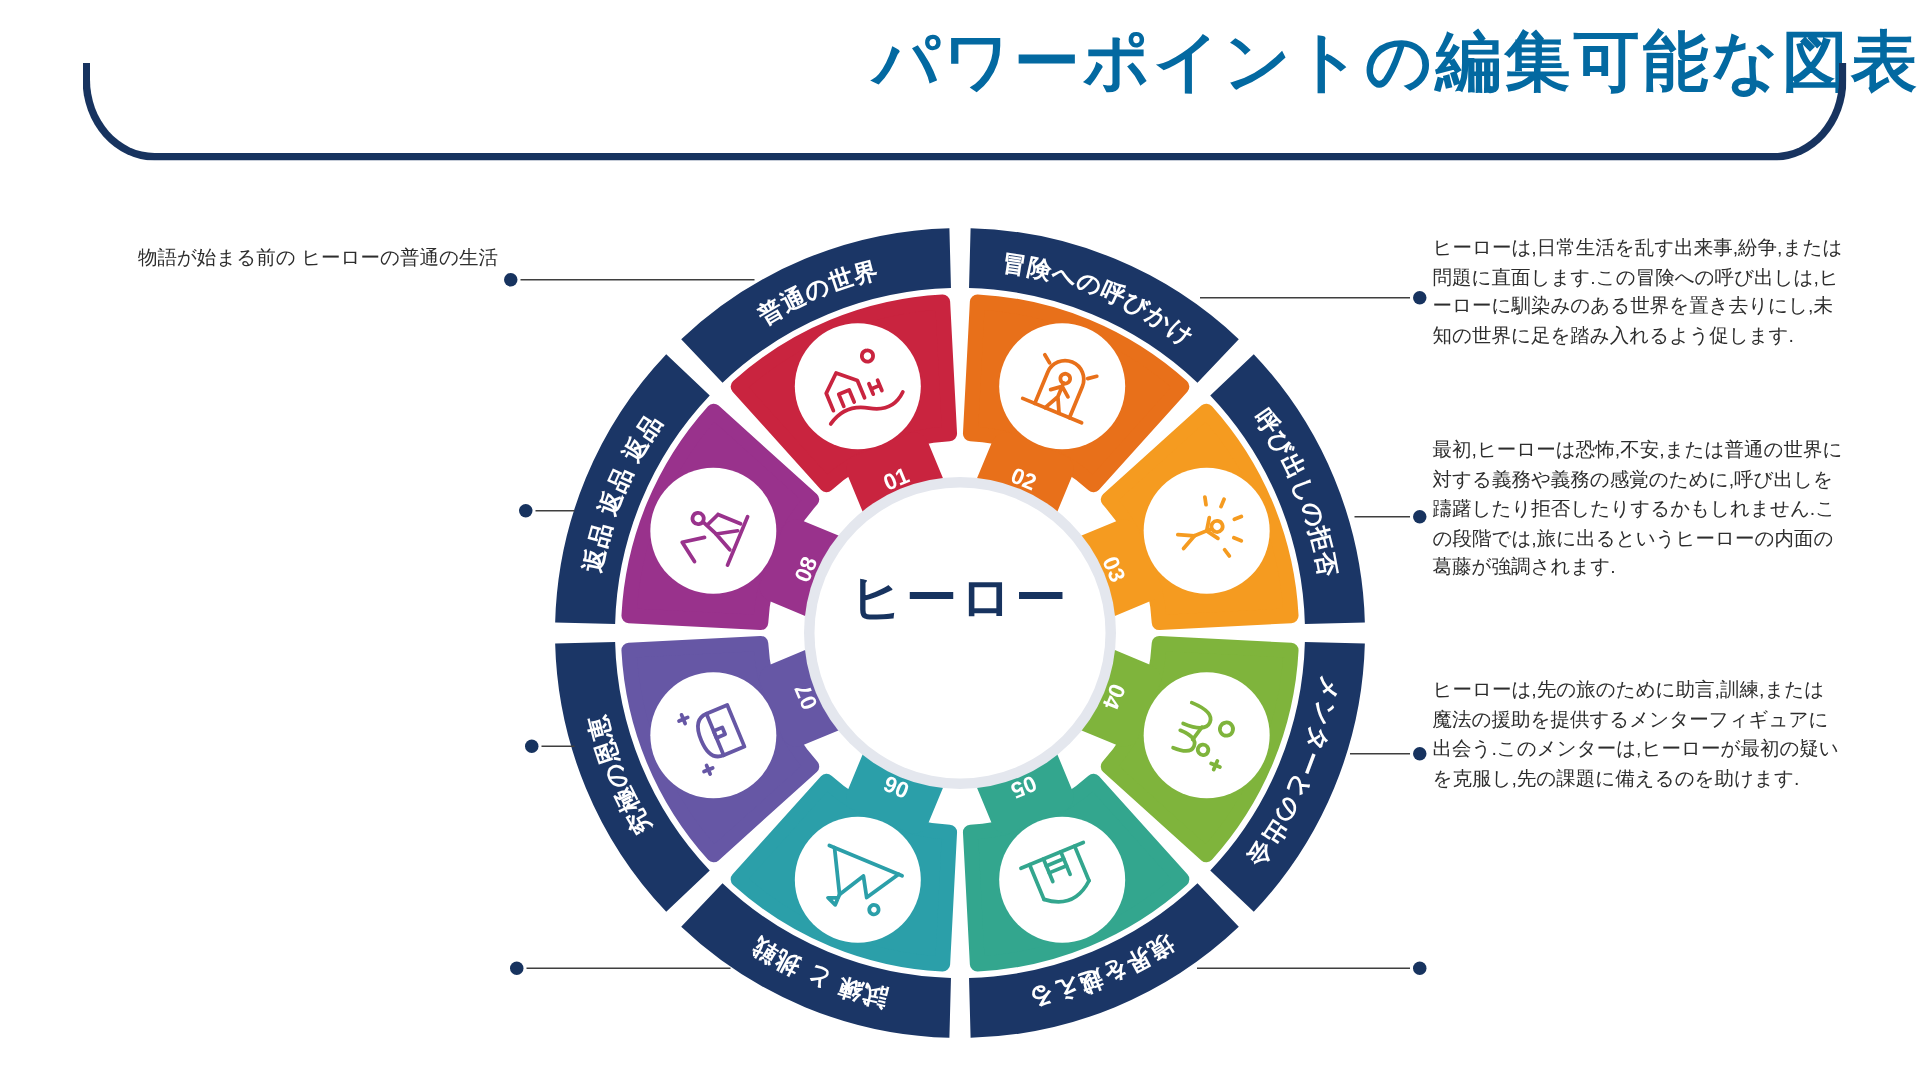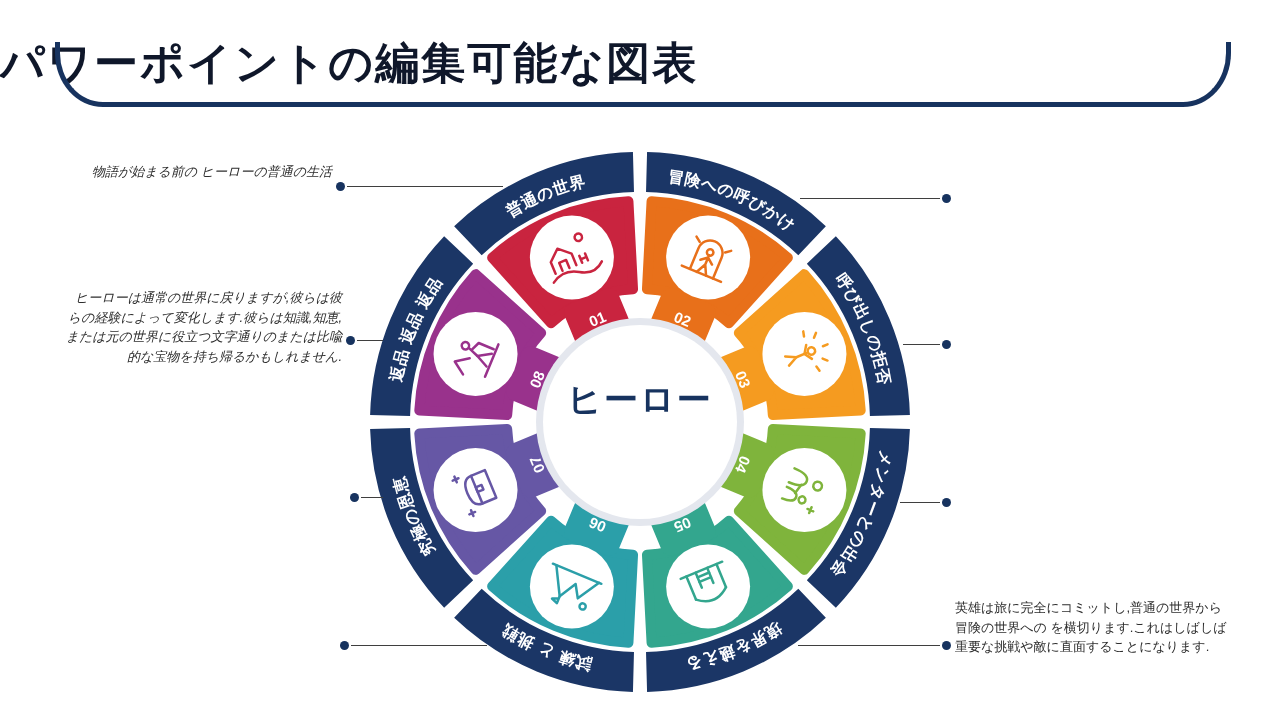--- a/index.html
+++ b/index.html
@@ -1,35 +1,35 @@
 <!DOCTYPE html>
 <html><head>
 <meta charset="utf-8">
 <style>
   html,body{margin:0;padding:0;width:1280px;height:720px;overflow:hidden;background:#fff;
     font-family:"Liberation Sans","DejaVu Sans",sans-serif;}
   #stage{position:relative;width:1280px;height:720px;background:#fff;}
 
   
-  .page-title{position:absolute;top:34px;left:0;right:0;margin:0;text-align:left;
-    font-size:44px;font-weight:800;letter-spacing:2px;color:#0f172a;}
+  .page-title{position:absolute;top:12px;left:0;right:0;margin:0;text-align:right;
+    font-size:44px;font-weight:800;letter-spacing:2px;color:#0369a1;}
   .swoosh{position:absolute;left:55px;top:42px;width:1166px;height:60px;
     border:5px solid #17335f;border-top:none;
     border-bottom-left-radius:48px 54px;border-bottom-right-radius:48px 54px;}
 
   
   .wheel-wrap{position:absolute;left:368px;top:150px;width:544px;height:544px;}
   .center-label{position:absolute;left:530px;top:378px;width:220px;text-align:center;
     color:#17335f;font-weight:700;font-size:34px;line-height:1.25;letter-spacing:2px;}
   .center-label span{display:block;}
 
   
   .co{position:absolute;font-size:13px;line-height:1.5;color:#2d2d2d;}
   .co p{margin:0;}
-  .al-r{text-align:right;font-style:italic;}
+  .al-r{text-align:right;}
   .cline{position:absolute;height:0;border-top:1.6px solid #3f3f3f;}
   .cdot{position:absolute;width:9px;height:9px;border-radius:50%;background:#17335f;}
 </style>
 </head>
 <body>
 
 <div id="stage">
 
   <h1 class="page-title">パワーポイントの編集可能な図表</h1>
   <div class="swoosh"></div>
@@ -167,40 +167,43 @@
   <div class="center-label">
     <span>ヒーロー</span>
   </div>
 
   <div class="co al-r" style="left:60px;top:162px;width:272px;">
     <p>物語が始まる前の ヒーローの普通の生活</p>
   </div>
   <div class="cdot" style="left:336px;top:182px;"></div>
   <div class="cline" style="left:347px;top:186px;width:156px;"></div>
 
+  <div class="co" style="left:955px;top:155px;width:278px;">
+    <p>ヒーローは,日常生活を乱す出来事,紛争,または問題に直面します.この冒険への呼び出しは,ヒーローに馴染みのある世界を置き去りにし,未知の世界に足を踏み入れるよう促します.</p>
+  </div>
   <div class="cdot" style="left:942px;top:194px;"></div>
   <div class="cline" style="left:800px;top:198px;width:140px;"></div>
 
+  <div class="co" style="left:955px;top:290px;width:274px;">
+    <p>最初,ヒーローは恐怖,不安,または普通の世界に対する義務や義務の感覚のために,呼び出しを躊躇したり拒否したりするかもしれません.この段階では,旅に出るというヒーローの内面の葛藤が強調されます.</p>
+  </div>
   <div class="cdot" style="left:942px;top:340px;"></div>
   <div class="cline" style="left:903px;top:344px;width:37px;"></div>
 
+  <div class="co" style="left:955px;top:450px;width:274px;">
+    <p>ヒーローは,先の旅のために助言,訓練,または魔法の援助を提供するメンターフィギュアに出会う.このメンターは,ヒーローが最初の疑いを克服し,先の課題に備えるのを助けます.</p>
+  </div>
   <div class="cdot" style="left:942px;top:498px;"></div>
   <div class="cline" style="left:900px;top:502px;width:40px;"></div>
 
-  <div class="co" style="left:955px;top:598px;width:274px;">
-    <p>英雄は旅に完全にコミットし,普通の世界から冒険の世界への を横切ります.これはしばしば重要な挑戦や敵に直面することになります.</p>
-  </div>
   <div class="cdot" style="left:942px;top:641px;"></div>
   <div class="cline" style="left:798px;top:645px;width:142px;"></div>
 
   <div class="cdot" style="left:340px;top:641px;"></div>
   <div class="cline" style="left:351px;top:645px;width:136px;"></div>
 
   <div class="cdot" style="left:350px;top:493px;"></div>
   <div class="cline" style="left:361px;top:497px;width:22px;"></div>
 
-  <div class="co al-r" style="left:62px;top:288px;width:280px;">
-    <p>ヒーローは通常の世界に戻りますが,彼らは彼らの経験によって変化します.彼らは知識,知恵,または元の世界に役立つ文字通りのまたは比喩的な宝物を持ち帰るかもしれません.</p>
-  </div>
   <div class="cdot" style="left:346px;top:336px;"></div>
   <div class="cline" style="left:357px;top:340px;width:26px;"></div>
 
 </div>
 
 </body></html>

